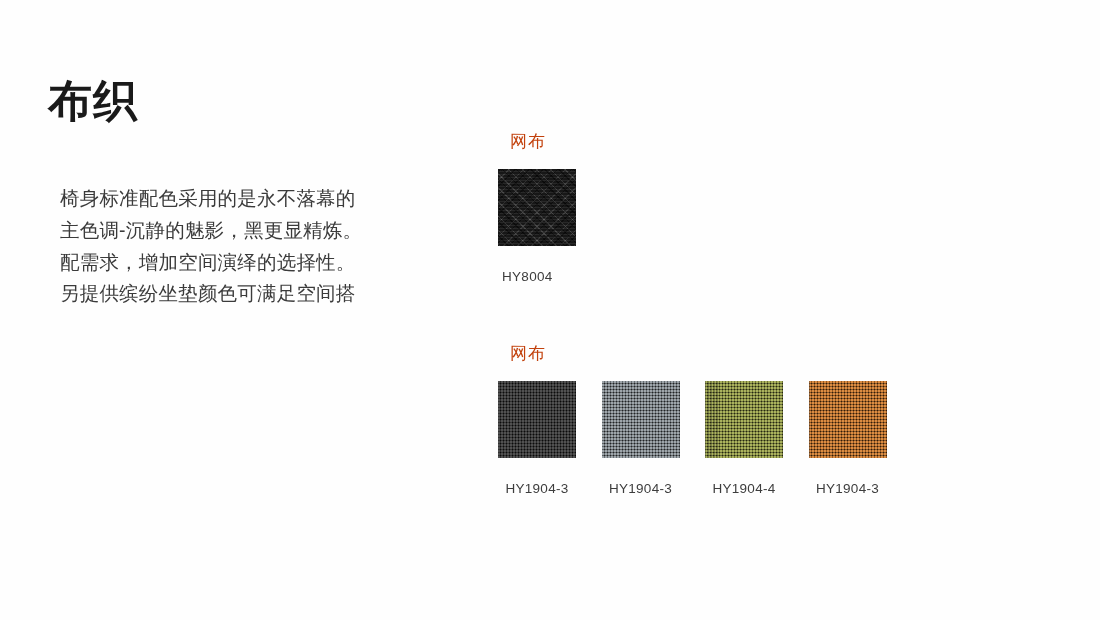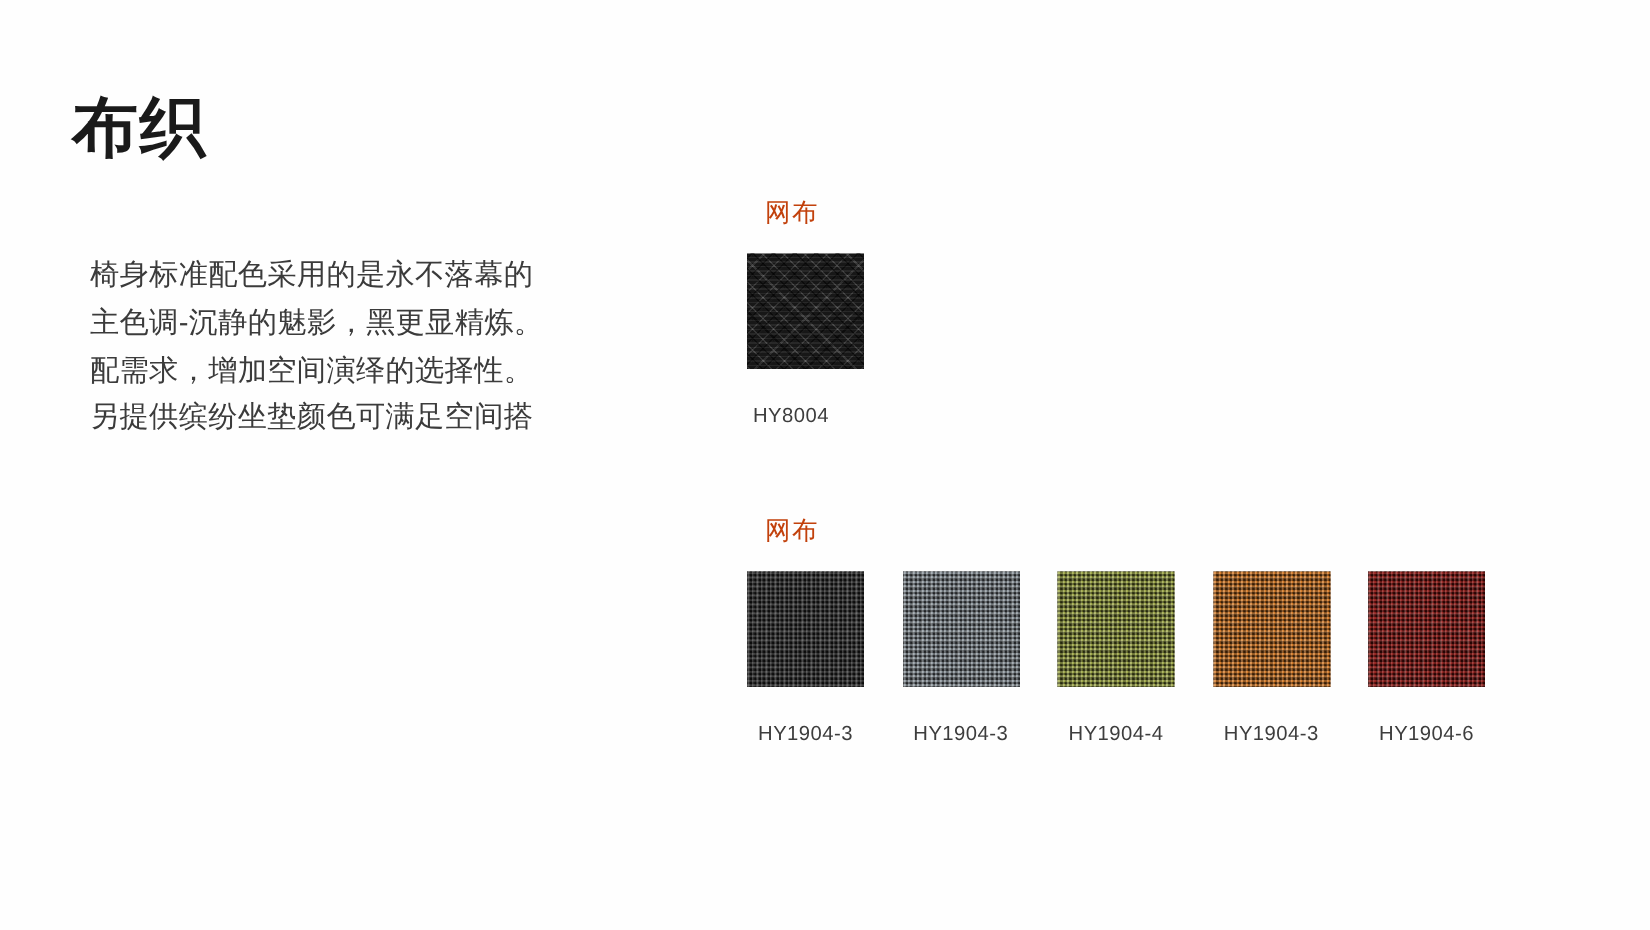--- a/index.html
+++ b/index.html
@@ -13,21 +13,21 @@
     font-family: "Liberation Sans", "DejaVu Sans", sans-serif;
     color: #231f20;
     overflow: hidden;
     position: relative;
   }
 
   
   .left-col {
     position: absolute;
     left: 48px;
-    top: 62px;
+    top: 77px;
     width: 400px;
   }
   .page-title {
     font-size: 44px;
     font-weight: bold;
     letter-spacing: 1px;
     line-height: 1.1;
     color: #1a1a1a;
     margin: 0;
   }
@@ -191,25 +191,17 @@
 
       <div class="swatch-item">
         <div class="swatch-chip weave" style="background-color: rgb(212, 118, 31);">
           <span class="tex-a"></span>
           <span class="tex-b"></span>
           <span class="tex-c"></span>
         </div>
         <span class="swatch-label">HY1904-3</span>
       </div>
 
-      <div class="swatch-item">
-        <div class="swatch-chip weave" style="background-color: rgb(142, 20, 16);">
-          <span class="tex-a"></span>
-          <span class="tex-b"></span>
-          <span class="tex-c"></span>
-        </div>
-        <span class="swatch-label">HY1904-6</span>
-      </div>
 
     </div>
   </div>
 
 </div>
 
 </body></html>

